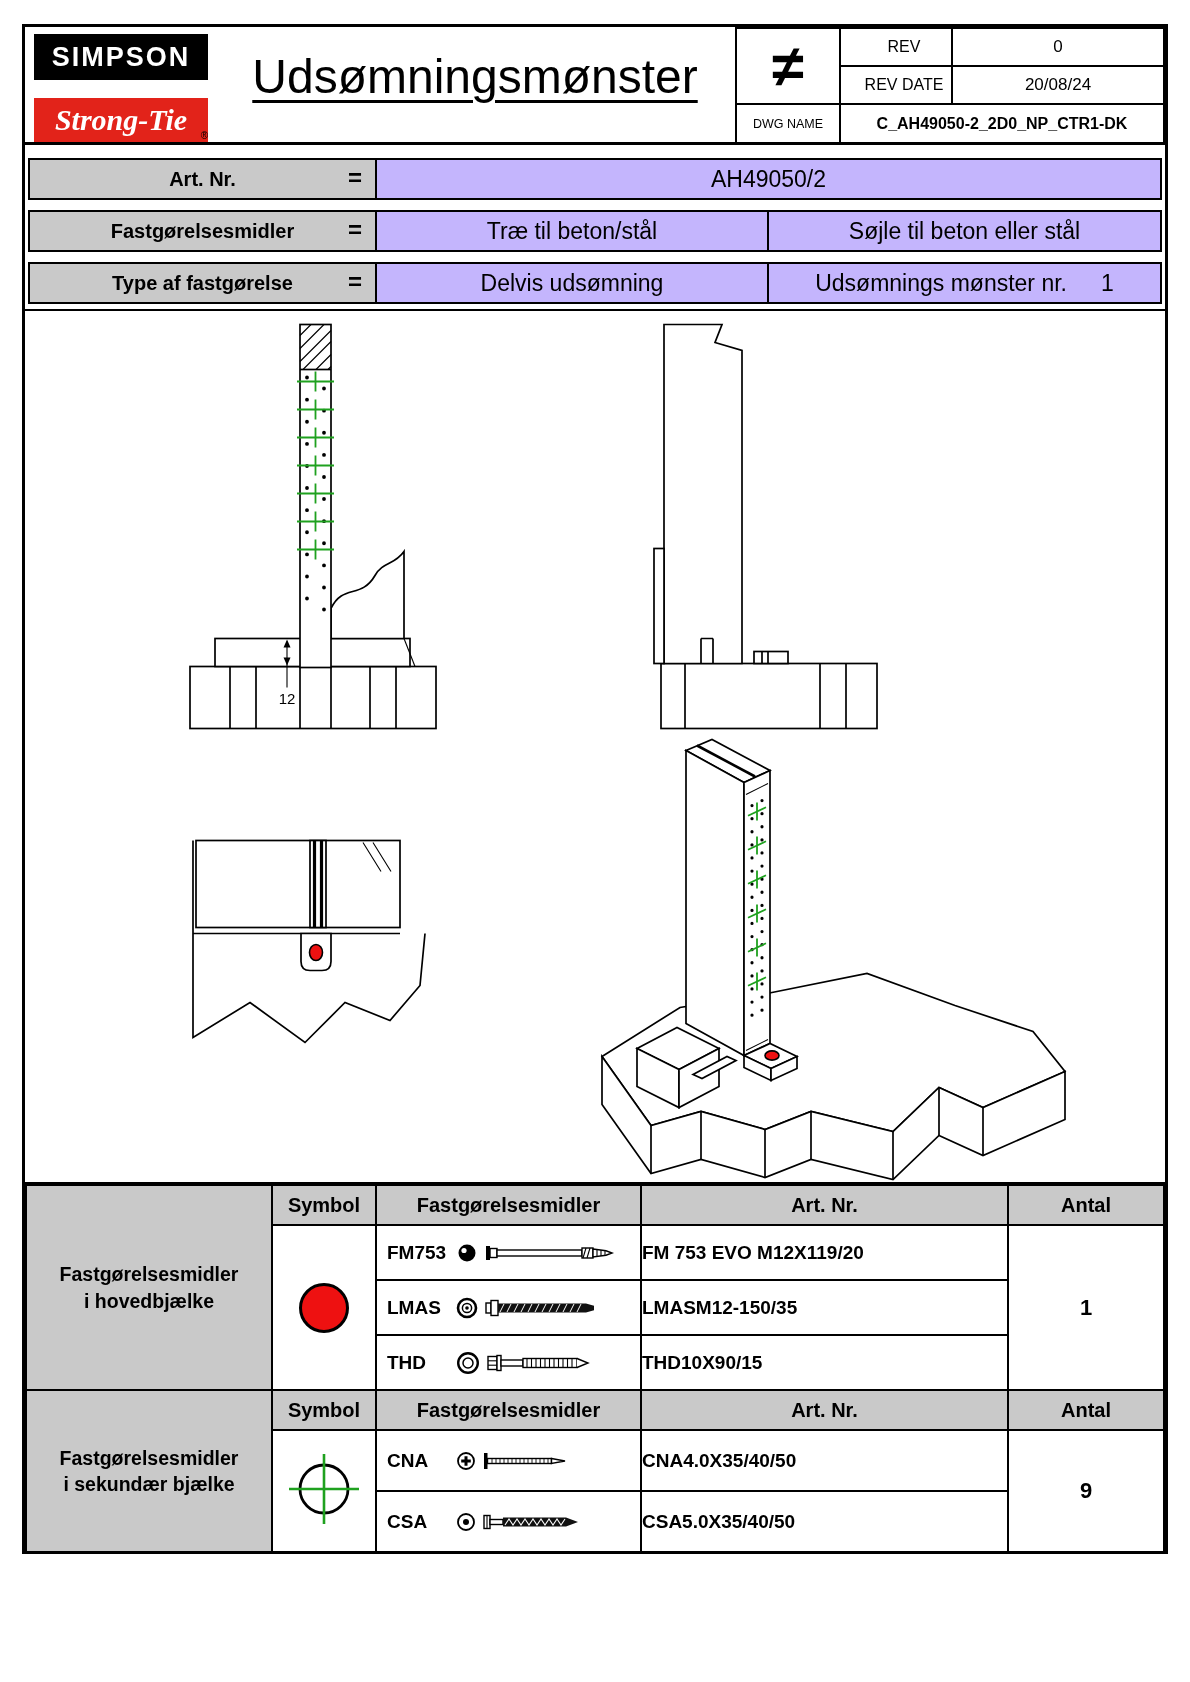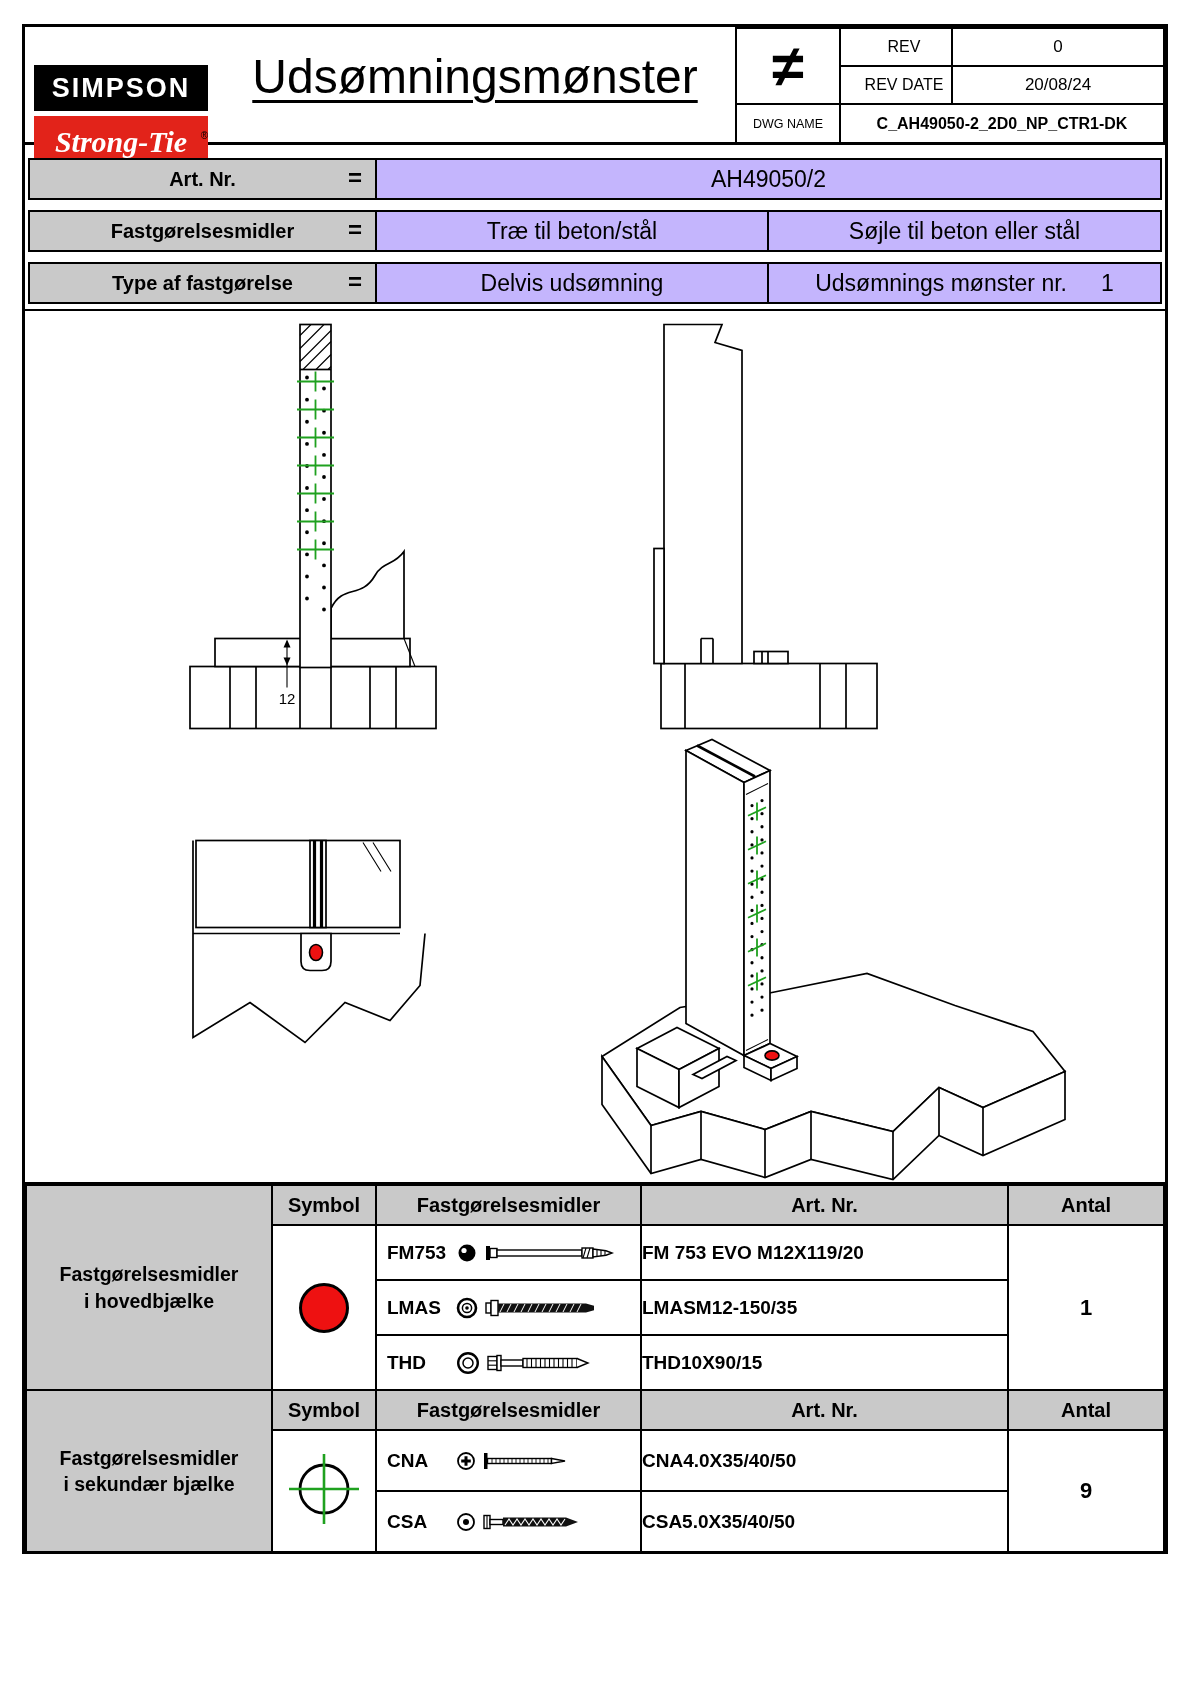--- a/index.html
+++ b/index.html
@@ -5,22 +5,22 @@
   * { margin:0; padding:0; box-sizing:border-box; }
   html,body { background:#fff; }
   body { width:1190px; height:1682px; position:relative; font-family:"Liberation Sans", sans-serif; color:#000; }
   :root { --logo_red:#e2231a; --symbol_red:#ee1111; --symbol_green:#1fa11f; --table_gray:#c9c9c9; }
 
   #sheet { position:absolute; left:22px; top:24px; width:1146px; height:1530px; border:3px solid #000; background:#fff; }
 
   
   .hdr { position:absolute; left:0; top:0; width:100%; height:118px; border-bottom:3px solid #000; }
   .logo { position:absolute; left:9px; top:7px; width:174px; height:102px; }
-  .logo .simpson { height:46px; background:#000; color:#fff; display:flex; align-items:center; justify-content:center; font-weight:bold; font-size:27px; letter-spacing:2px;margin-top:31px; }
-  .logo .strongtie { margin-top:5px; height:52px; background:var(--logo_red); color:#fff; display:flex; align-items:center; justify-content:center; font-family:"Liberation Serif", serif; font-weight:bold; font-style:italic; font-size:30px; }
+  .logo .simpson { height:46px; background:#000; color:#fff; display:flex; align-items:center; justify-content:center; font-weight:bold; font-size:27px; letter-spacing:2px; }
+  .logo .strongtie { margin-top:18px; height:44px; background:var(--logo_red); color:#fff; display:flex; align-items:center; justify-content:center; font-family:"Liberation Serif", serif; font-weight:bold; font-style:italic; font-size:30px; }
   .logo .reg { position:absolute; right:0; top:96px; font-size:10px; }
   .title { position:absolute; left:190px; width:520px; top:22px; text-align:center; font-size:48px; text-decoration:underline; text-decoration-thickness:2.5px; text-underline-offset:7px; }
   .revtbl { position:absolute; right:0; top:0; width:430px; height:115px; border-collapse:collapse; table-layout:fixed; }
   .revtbl td { border:2.5px solid #000; text-align:center; vertical-align:middle; }
   .revtbl tr { height:38px; }
   .revtbl tr:last-child { height:39px; }
   .revtbl .neq { font-size:58px; font-weight:bold; line-height:1; }
   .revtbl .rlbl { font-size:16px;padding-left:16px; }
   .revtbl .rval { font-size:17px; }
   .revtbl .dlbl { font-size:12.5px; }

